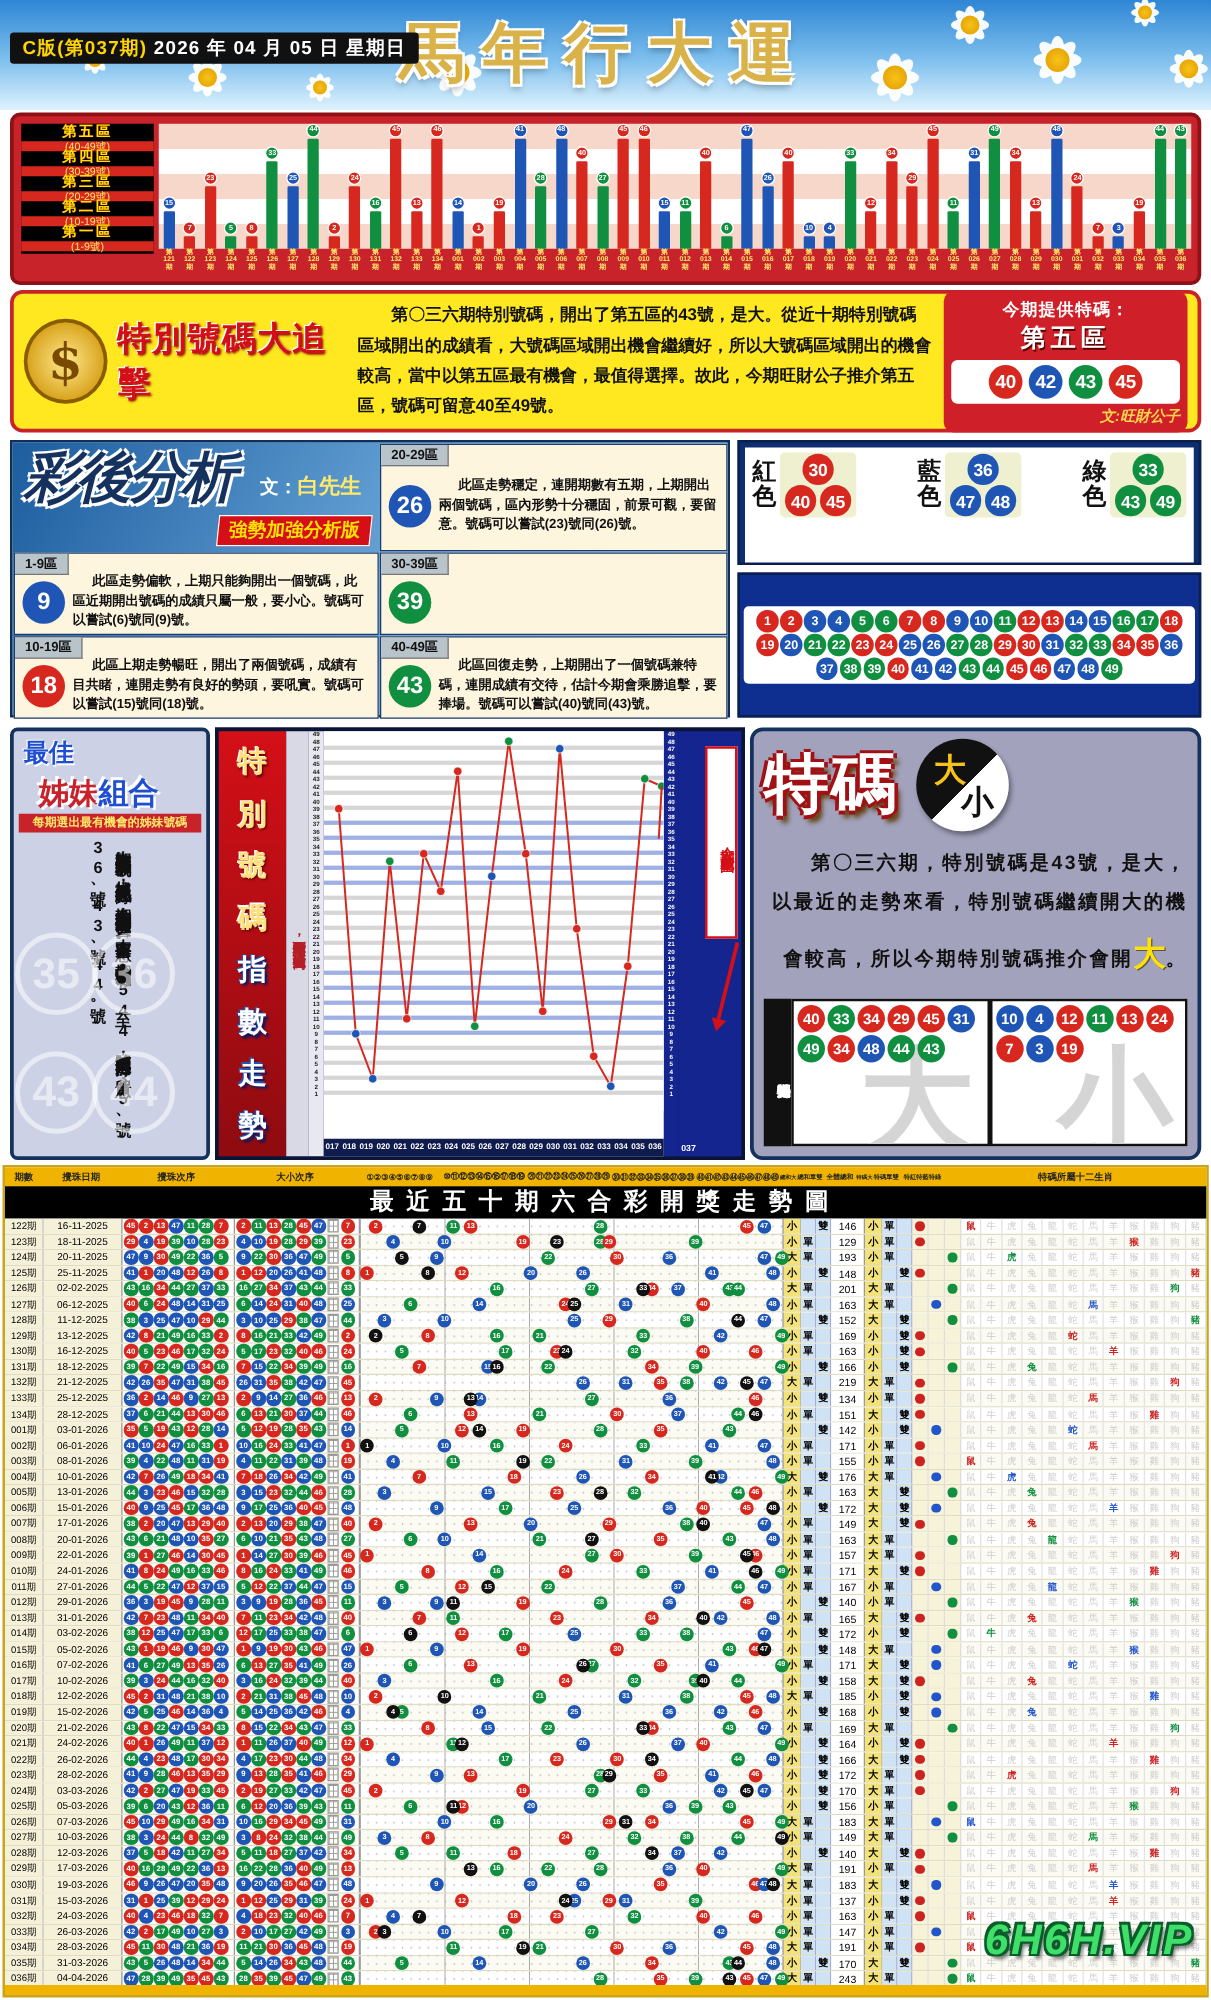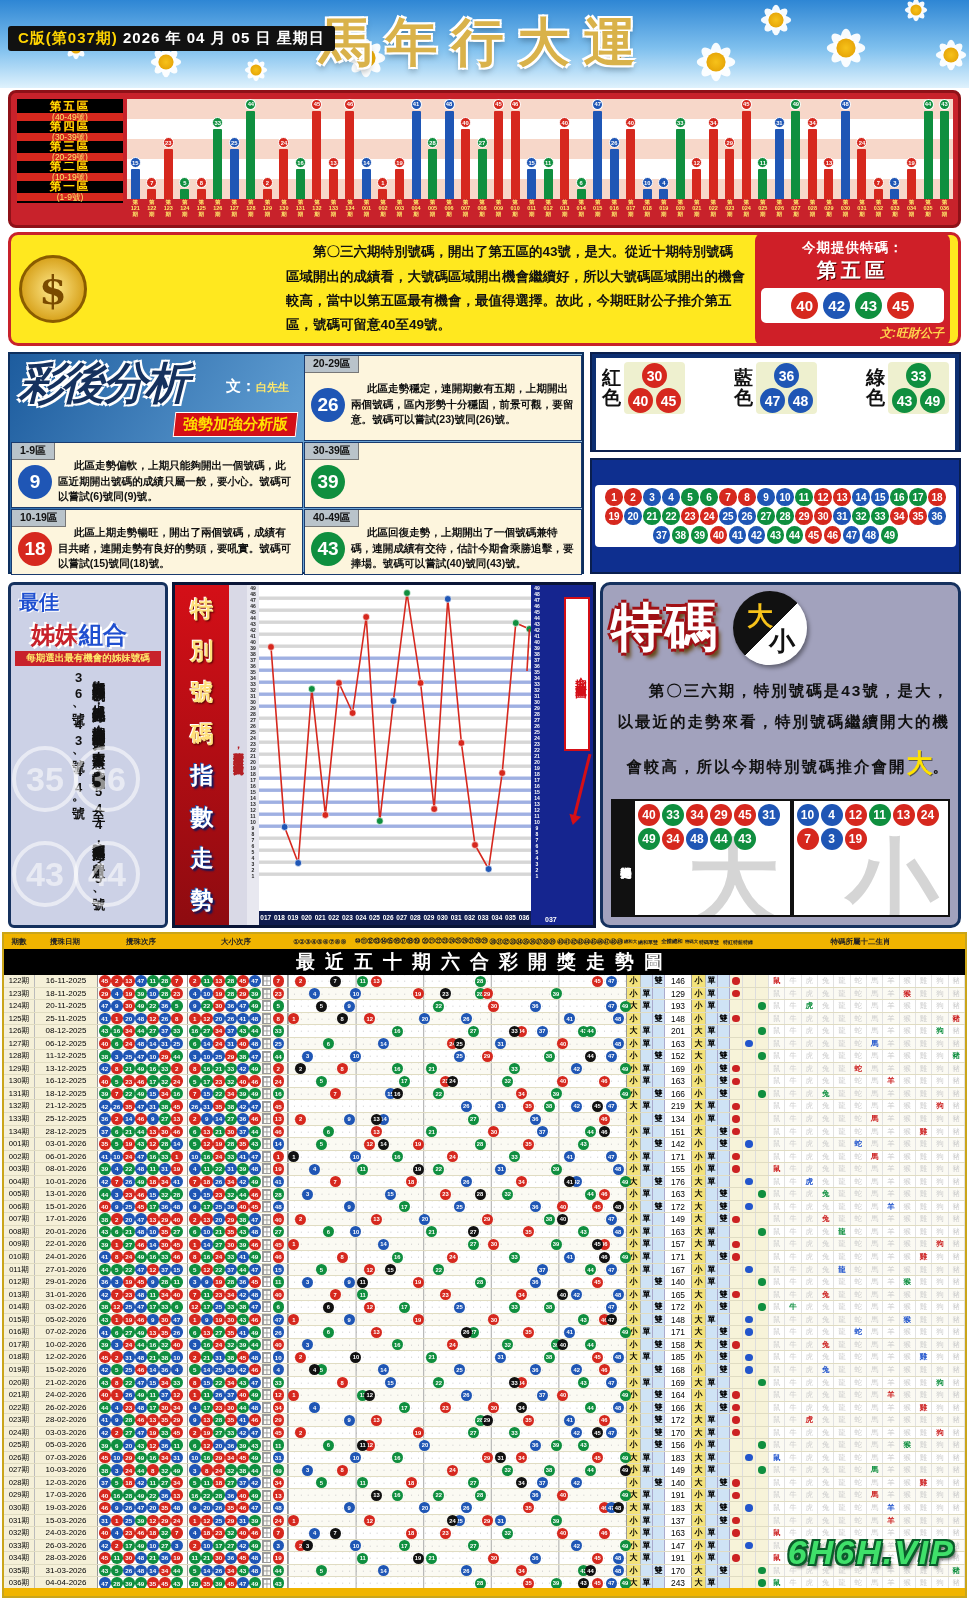--- a/index.html
+++ b/index.html
@@ -38,21 +38,21 @@
   #tip .t2{font-size:20px;font-weight:bold;letter-spacing:4px;text-shadow:1px 1px 0 #5a0000;}
   #tip .balls{background:#fff;border-radius:5px;margin:4px 0 2px;padding:4px 2px;display:flex;justify-content:center;gap:5px;}
   #tip .auth{font-size:12px;color:#ffd34d;font-style:italic;text-align:right;font-weight:bold;}
   .ball{border-radius:50%;color:#fff;font-weight:bold;display:inline-flex;align-items:center;justify-content:center;}
   
   #ana{left:8px;top:352px;width:576px;height:222px;background:linear-gradient(120deg,#1d5c9e,#5d9bd0 45%,#9cc6e8);border:2px solid #0d2f5e;box-sizing:border-box;display:grid;grid-template-columns:292px 278px;grid-template-rows:86px 66px 66px;gap:1px;padding:1px;}
   #ana-title{position:relative;overflow:hidden;}
   #ana-art{font-size:44px;font-weight:bold;color:#15315e;font-family:"DejaVu Serif",serif;font-style:italic;letter-spacing:-2px;
     text-shadow:-2px -2px 0 #fff,2px -2px 0 #fff,-2px 2px 0 #fff,2px 2px 0 #fff;line-height:1;padding:6px 0 0 8px;}
   #ana-auth{position:absolute;right:14px;top:22px;font-size:15px;font-weight:bold;color:#fff;}
-  #ana-auth b{color:#ffe96a;font-family:"DejaVu Serif",serif;font-size:11px;}
+  #ana-auth b{color:#ffe96a;font-family:"DejaVu Serif",serif;font-size:17px;}
   #ana-sub{position:absolute;right:6px;bottom:4px;background:#d40f17;color:#ffe200;font-weight:bold;font-size:15px;padding:2px 8px;transform:skewX(-6deg);border:1px solid #fff;}
   .zbox{background:#fdf5dd;border:1px solid #1a3b6e;position:relative;padding:15px 6px 2px 6px;box-sizing:border-box;}
   .ztab{position:absolute;left:0;top:0;background:#b9c3ca;color:#111;font-size:10.5px;font-weight:bold;padding:1px 8px;border-right:1px solid #777;border-bottom:1px solid #777;}
   .zrow{display:flex;align-items:center;height:100%;}
   .zball{min-width:34px;}
   .ztxt{font-size:10.6px;font-weight:bold;color:#111;line-height:1.45;margin-left:6px;text-indent:1.5em;}
   
   #hot{left:590px;top:352px;width:371px;height:100px;background:#0d2f72;border:2px solid #0a1f4e;box-sizing:border-box;padding:4px;}
   #hot-in{background:#fff;height:92px;box-sizing:border-box;padding:2px 6px;}
   #hot-title{text-align:center;font-size:15px;font-weight:bold;color:#111;letter-spacing:1px;}
@@ -533,20 +533,21 @@
         <div class="xlab">第<br>033<br>期</div>
         <div class="xlab">第<br>034<br>期</div>
         <div class="xlab">第<br>035<br>期</div>
         <div class="xlab">第<br>036<br>期</div>
       </div>
   </div>
 
   <div id="chase" class="abs">
     <div id="chase-left">
       <div id="coin">$</div>
+      <div id="chase-title">特別號碼大追擊</div>
     </div>
     <div id="chase-body">第〇三六期特別號碼，開出了第五區的43號，是大。從近十期特別號碼區域開出的成績看，大號碼區域開出機會繼續好，所以大號碼區域開出的機會較高，當中以第五區最有機會，最值得選擇。故此，今期旺財公子推介第五區，號碼可留意40至49號。</div>
     <div id="tip">
       <div class="t1">今期提供特碼：</div>
       <div class="t2">第五區</div>
       <div class="balls" id="tip-balls">
           <span class="ball r" style="width:27px;height:27px;font-size:15px">40</span>
           <span class="ball b" style="width:27px;height:27px;font-size:15px">42</span>
           <span class="ball g" style="width:27px;height:27px;font-size:15px">43</span>
           <span class="ball r" style="width:27px;height:27px;font-size:15px">45</span>
@@ -1177,21 +1178,21 @@
             <span class="zc ">馬</span>
             <span class="zc ">羊</span>
             <span class="zc ">猴</span>
             <span class="zc ">雞</span>
             <span class="zc ">狗</span>
             <span class="zc za rr">豬</span>
           </div>
     </div>
         <div class="row" style="background:#ffffff">
       <div class="c-qi">126期</div>
-      <div class="c-date">08-12-2025</div>
+      <div class="c-date">02-02-2025</div>
       <div class="c-draw">
             <span class="tb g">43</span>
             <span class="tb g">16</span>
             <span class="tb r">34</span>
             <span class="tb g">44</span>
             <span class="tb g">27</span>
             <span class="tb b">37</span>
             <span class="tb g">33</span>
           </div>
       <div class="c-sort">

